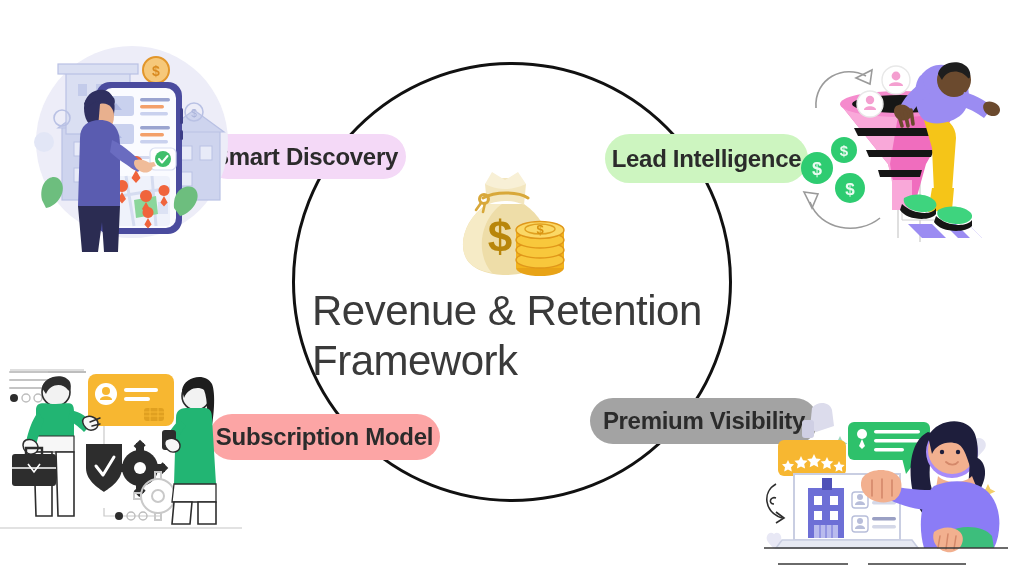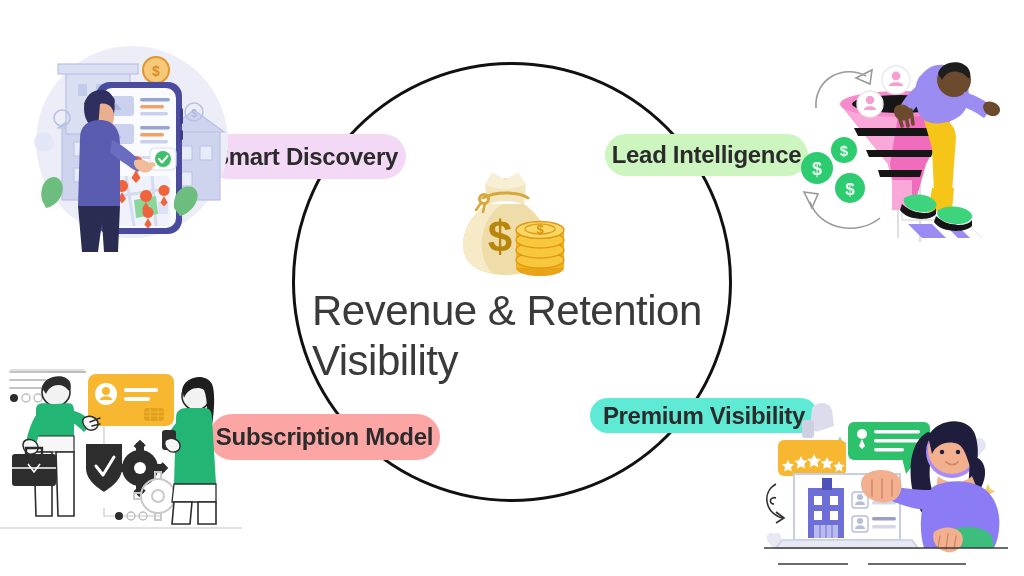--- a/index.html
+++ b/index.html
@@ -51,23 +51,23 @@
     align-items: center;
     justify-content: center;
     border-radius: 999px;
     font-size: 24px;
     font-weight: 700;
     color: #2b2b2b;
     letter-spacing: -0.3px;
     white-space: nowrap;
   }
   #pill-smart-discovery   { left: 205px; top: 134px; width: 201px; height: 45px; background: #F4D9F7; }
-  #pill-lead-intelligence { left: 605px; top: 134px; width: 203px; height: 42px; background: #CDF5C0; }
+  #pill-lead-intelligence { left: 605px; top: 134px; width: 203px; height: 49px; background: #CDF5C0; }
   #pill-subscription      { left: 209px; top: 414px; width: 231px; height: 46px; background: #fca5a5; }
-  #pill-premium           { left: 590px; top: 398px; width: 228px; height: 35px; background: #5eead4; }
+  #pill-premium           { left: 590px; top: 398px; width: 228px; height: 46px; background: #a3a3a3; }
 
   
   #illus-smart-discovery   { left: 22px;  top: 30px;  width: 215px; height: 230px; }
   #illus-lead-intelligence { left: 792px; top: 52px;  width: 222px; height: 208px; }
   #illus-subscription      { left: 0px;   top: 356px; width: 242px; height: 200px; }
   #illus-premium           { left: 752px; top: 392px; width: 268px; height: 182px; }
 
   svg { display: block; overflow: visible; }
 </style>
 </head>
@@ -99,21 +99,21 @@
         <ellipse cx="88" cy="70" rx="24" ry="8" fill="#F8C83C" stroke="#E0971A" stroke-width="1.4"></ellipse>
         <ellipse cx="88" cy="60" rx="24" ry="8.5" fill="#FBD865" stroke="#E0971A" stroke-width="1.4"></ellipse>
         <ellipse cx="88" cy="59" rx="15" ry="5" fill="none" stroke="#E0A020" stroke-width="1.4"></ellipse>
         <text x="88" y="64" font-family="'Liberation Sans', sans-serif" font-size="13" font-weight="bold" fill="#D8920F" text-anchor="middle">$</text>
       </g>
     </svg>
   </div>
 
   <div class="abs" id="center-title">
     <div>Revenue &amp; Retention</div>
-    <div>Visibility</div>
+    <div>Framework</div>
   </div>
 
   <div class="abs pill" id="pill-smart-discovery">Smart Discovery</div>
 
   <div class="abs pill" id="pill-lead-intelligence">Lead Intelligence</div>
 
   <div class="abs pill" id="pill-subscription">Subscription Model</div>
 
   <div class="abs pill" id="pill-premium">Premium Visibility</div>
 

